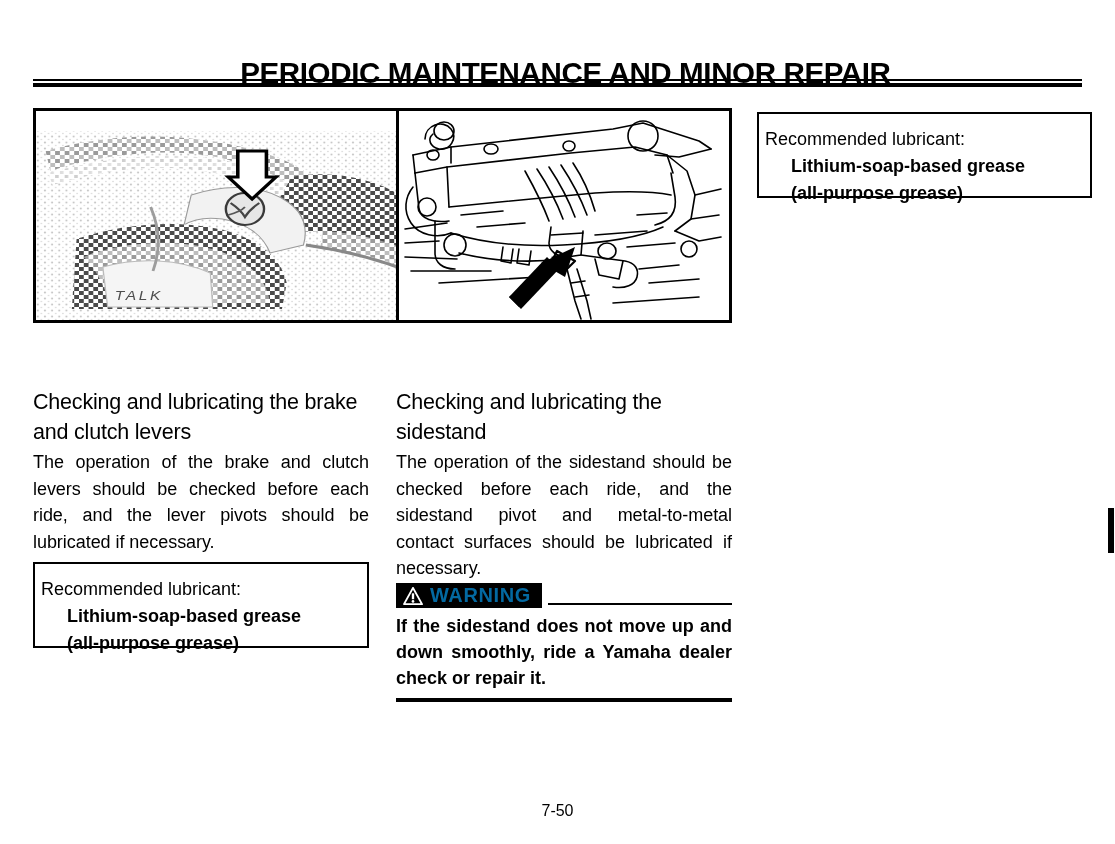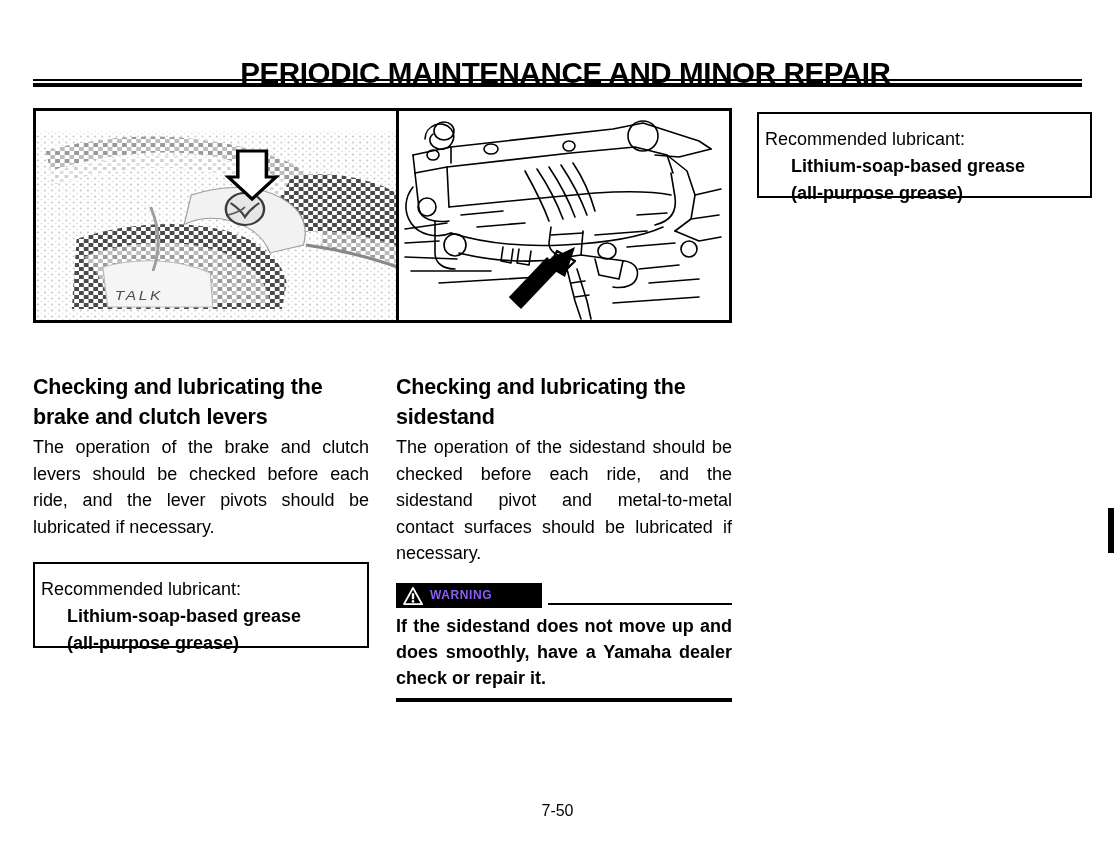--- a/index.html
+++ b/index.html
@@ -108,24 +108,24 @@
   
   .column {
     position: absolute;
     width: 336px;
   }
   #column-left  { left: 33px;  top: 372px; }
   #column-right { left: 396px; top: 372px; }
 
   .section-heading {
     font-size: 21.5px;
-    font-weight: bold;
+    font-weight: normal;
     line-height: 30px;
     letter-spacing: -0.2px;
-    margin: 0 0 2px 0;
+    margin: 15px 0 2px 0;
   }
   .body-paragraph {
     font-size: 18px;
     line-height: 26.5px;
     text-align: justify;
     text-justify: inter-word;
     margin: 0;
     letter-spacing: -0.05px;
   }
 
@@ -152,22 +152,22 @@
     padding-left: 7px;
     box-sizing: border-box;
   }
   .warning-triangle-icon {
     width: 20px;
     height: 18px;
     flex: none;
     margin-right: 7px;
   }
   .warning-label {
-    color: #8b5cf6;
-    font-size: 12px;
+    color: #0369a1;
+    font-size: 20px;
     font-weight: bold;
     letter-spacing: 0.6px;
     line-height: 17px;
   }
   .warning-header-rule {
     position: absolute;
     left: 152px;
     right: 0;
     top: 20px;
     height: 2px;
@@ -390,21 +390,21 @@
       <div class="warning-badge">
         <svg class="warning-triangle-icon" viewBox="0 0 22 20">
           <path d="M11 1 L21 19 L1 19 Z" fill="none" stroke="#ffffff" stroke-width="2.1" stroke-linejoin="round"></path>
           <rect x="9.7" y="7" width="2.6" height="6.6" fill="#ffffff"></rect>
           <circle cx="11" cy="16" r="1.5" fill="#ffffff"></circle>
         </svg>
         <span class="warning-label">WARNING</span>
       </div>
       <div class="warning-header-rule"></div>
     </div>
-    <p class="warning-text">If the sidestand does not move up and does smoothly, have a Yamaha dealer check or repair it.</p>
+    <p class="warning-text">If the sidestand does not move up and down smoothly, ride a Yamaha dealer check or repair it.</p>
     <div class="warning-bottom-rule"></div>
   </div>
 
   <div class="thumb-tab"></div>
 
   <div class="page-number">7-50</div>
 
 </div>
 
 </body></html>

